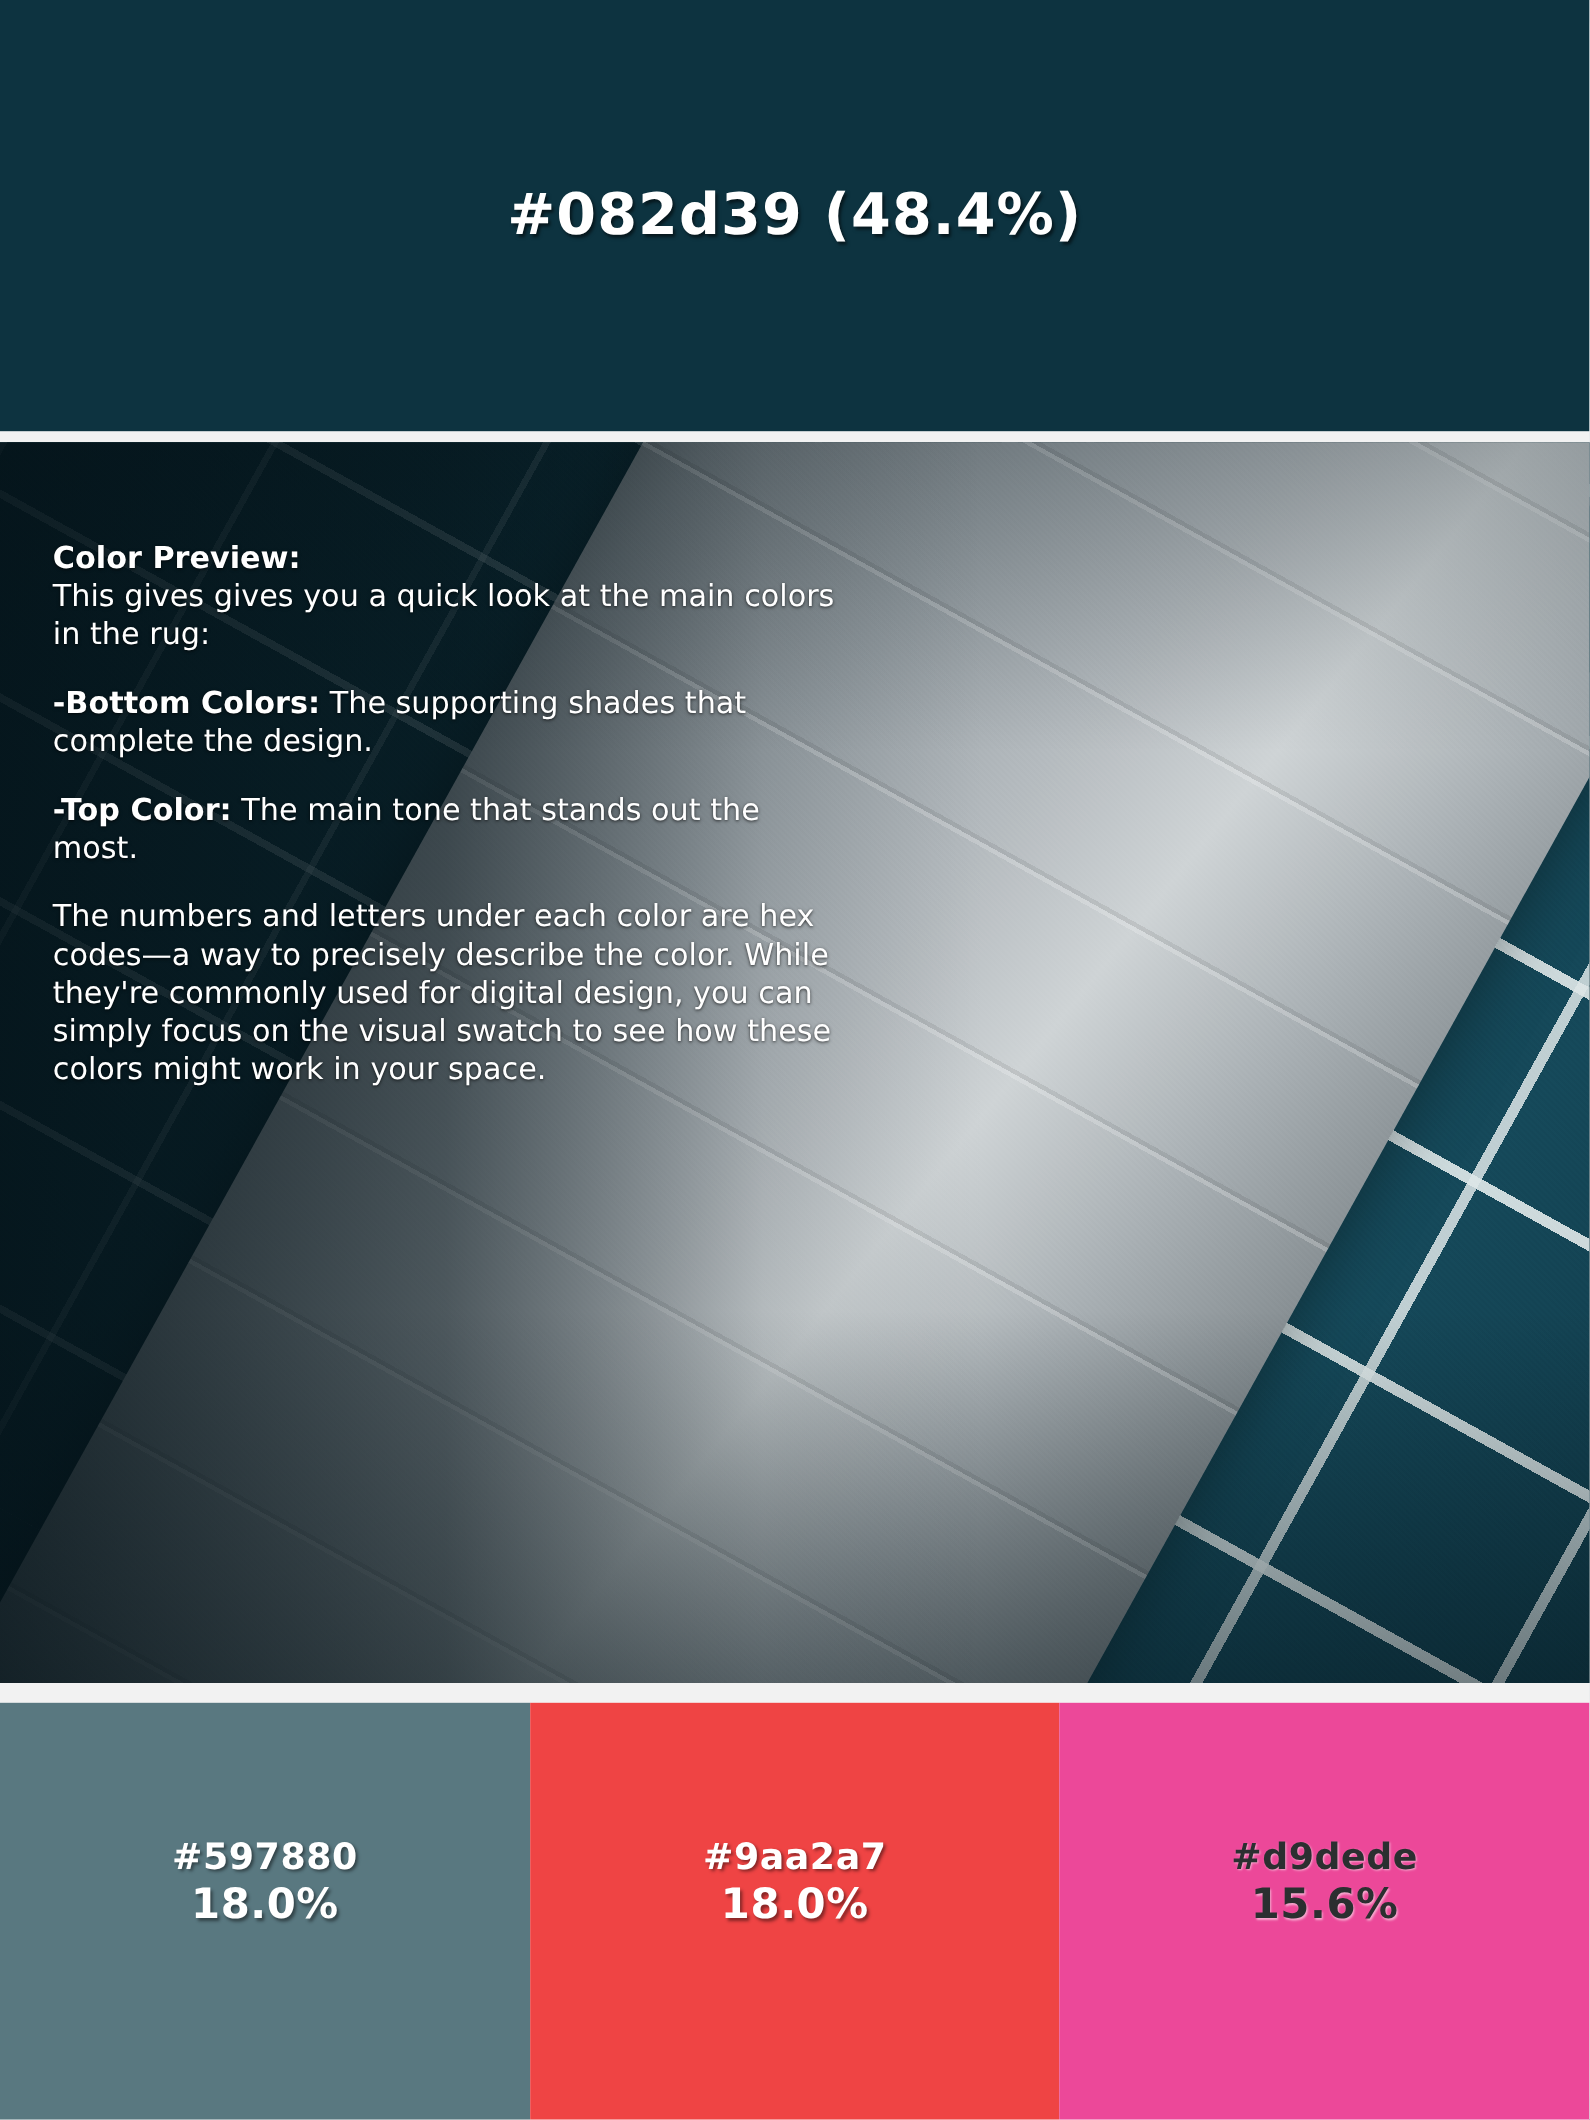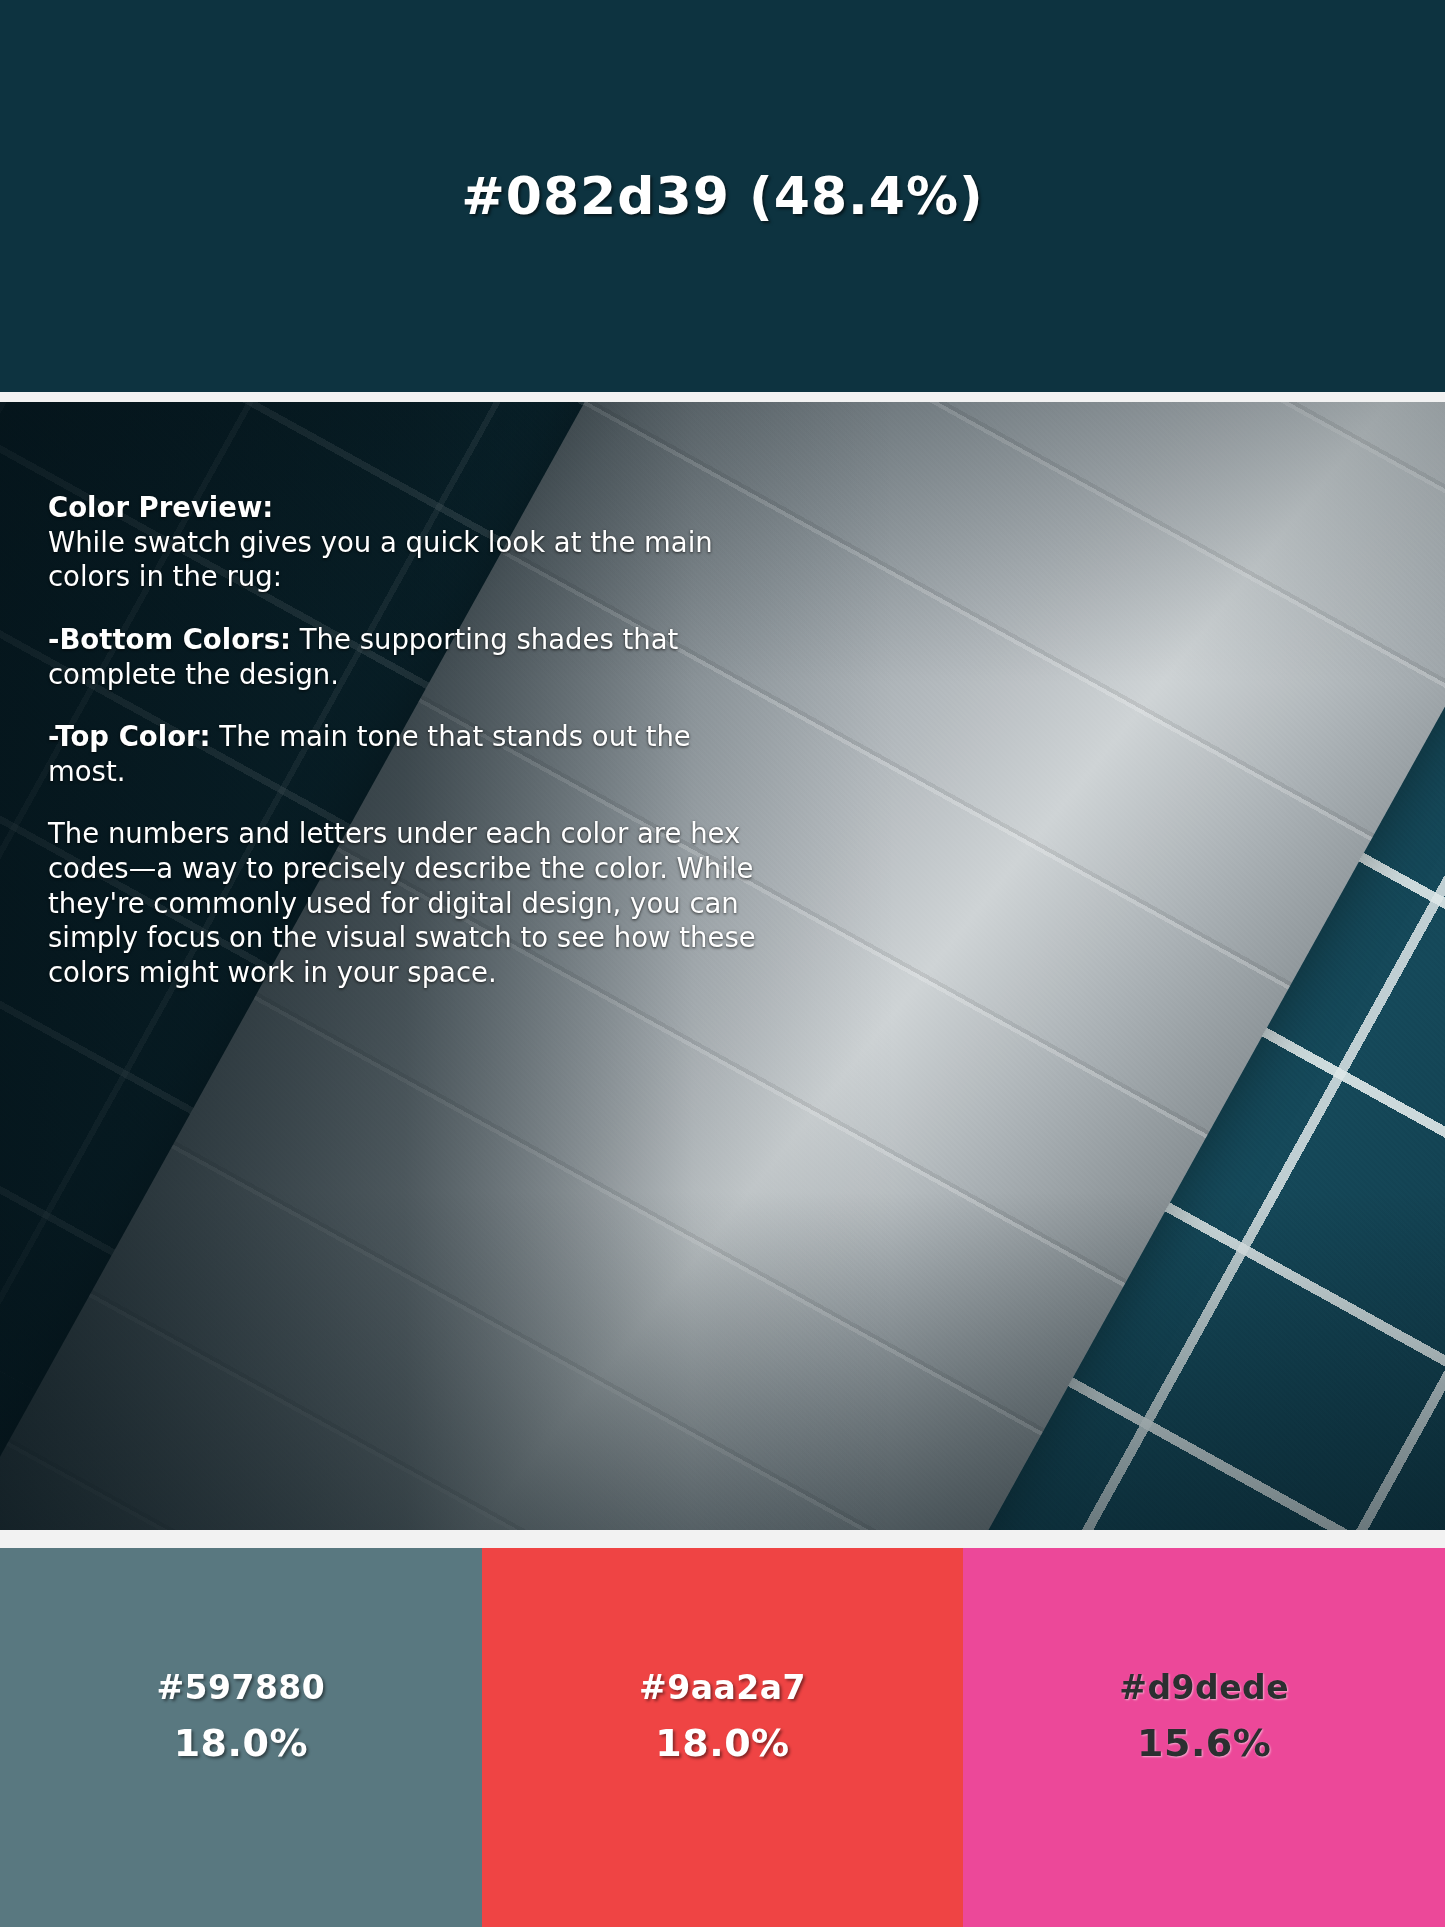--- a/index.html
+++ b/index.html
@@ -195,21 +195,20 @@
   }
 
   .swatch {
     position: relative;
     flex: 1 1 0;
     display: flex;
     flex-direction: column;
     align-items: center;
     justify-content: flex-start;
     padding-top: 120px;
-    gap: 12px;
   }
 
   .swatch-hex {
     font-size: 33px;
     font-weight: bold;
     font-family: "DejaVu Sans", sans-serif;
     letter-spacing: 0.5px;
     line-height: 1.22;
     text-shadow: 2px 2px 3px rgba(0,0,0,0.45);
   }
@@ -247,21 +246,21 @@
       <div class="slab slab-right-panel"></div>
       <div class="grid-right"></div>
       <div class="slab slab-main"></div>
       <div class="noise"></div>
       <div class="vignette"></div>
     </div>
 
     <div class="description">
       <p>
         <b>Color Preview:</b><br>
-        <span>While swatch gives you a quick look at the main colors in the rug:</span>
+        <span>This gives gives you a quick look at the main colors in the rug:</span>
       </p>
       <p>
         <b>-Bottom Colors:</b><span> The supporting shades that complete the design.</span>
       </p>
       <p>
         <b>-Top Color:</b><span> The main tone that stands out the most.</span>
       </p>
       <p>The numbers and letters under each color are hex codes—a way to precisely describe the color. While they're commonly used for digital design, you can simply focus on the visual swatch to see how these colors might work in your space.</p>
     </div>
   </div>

